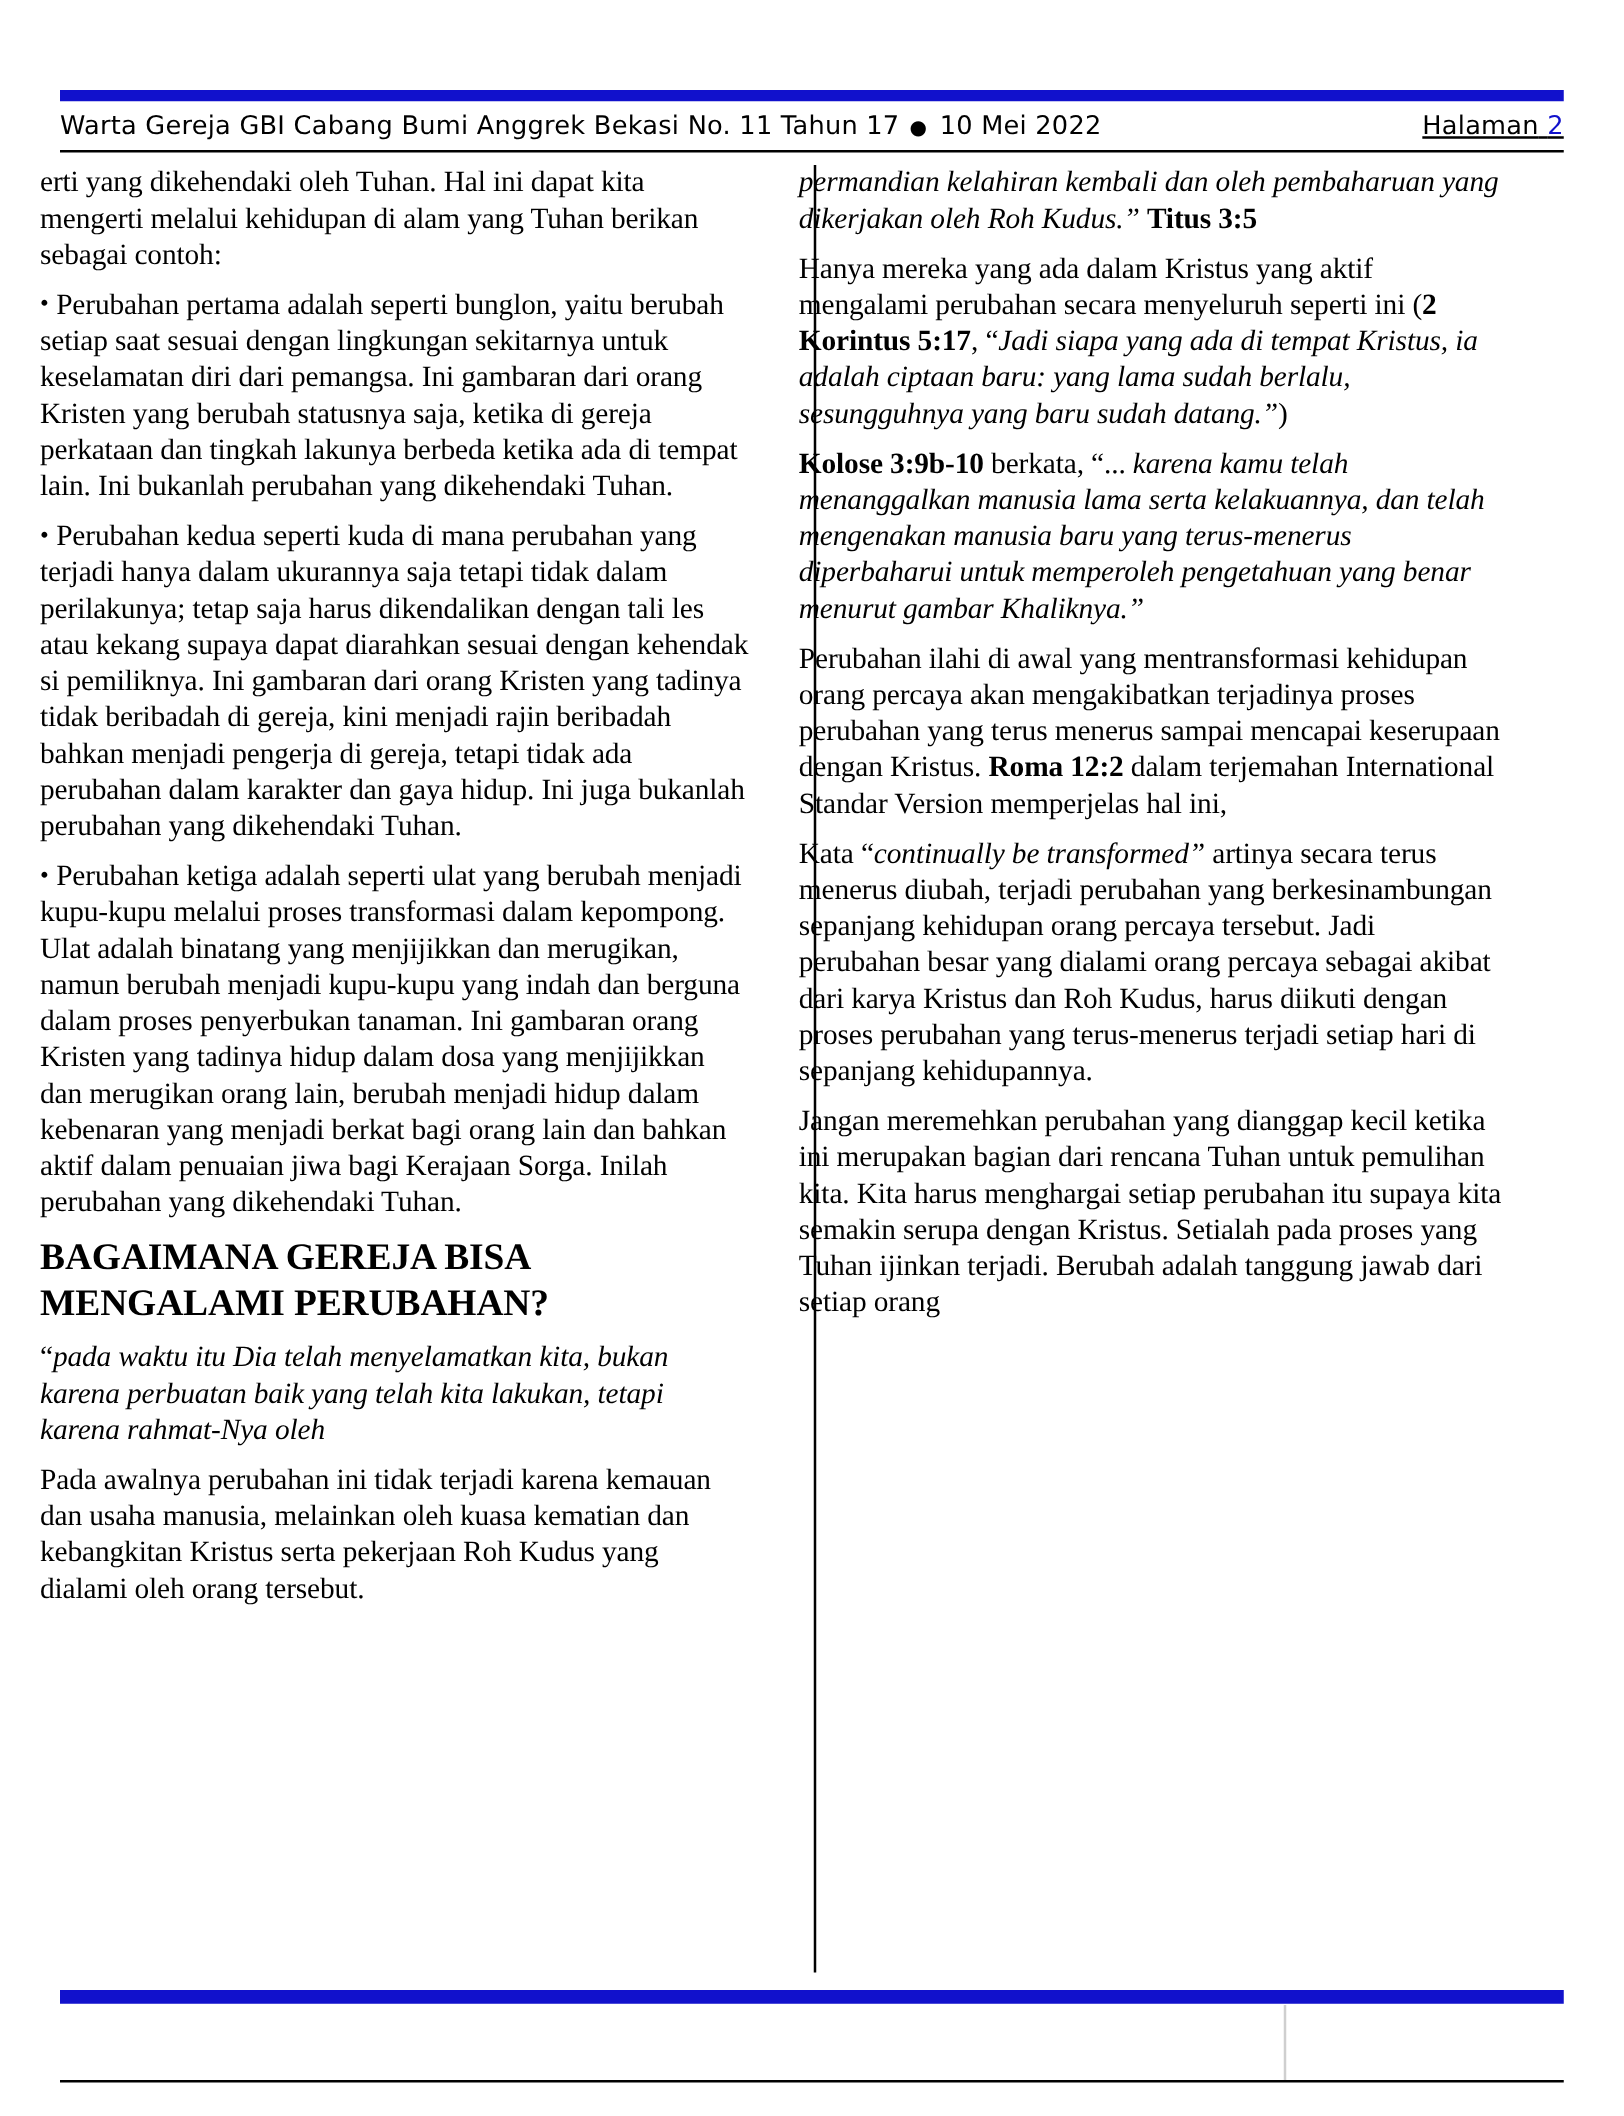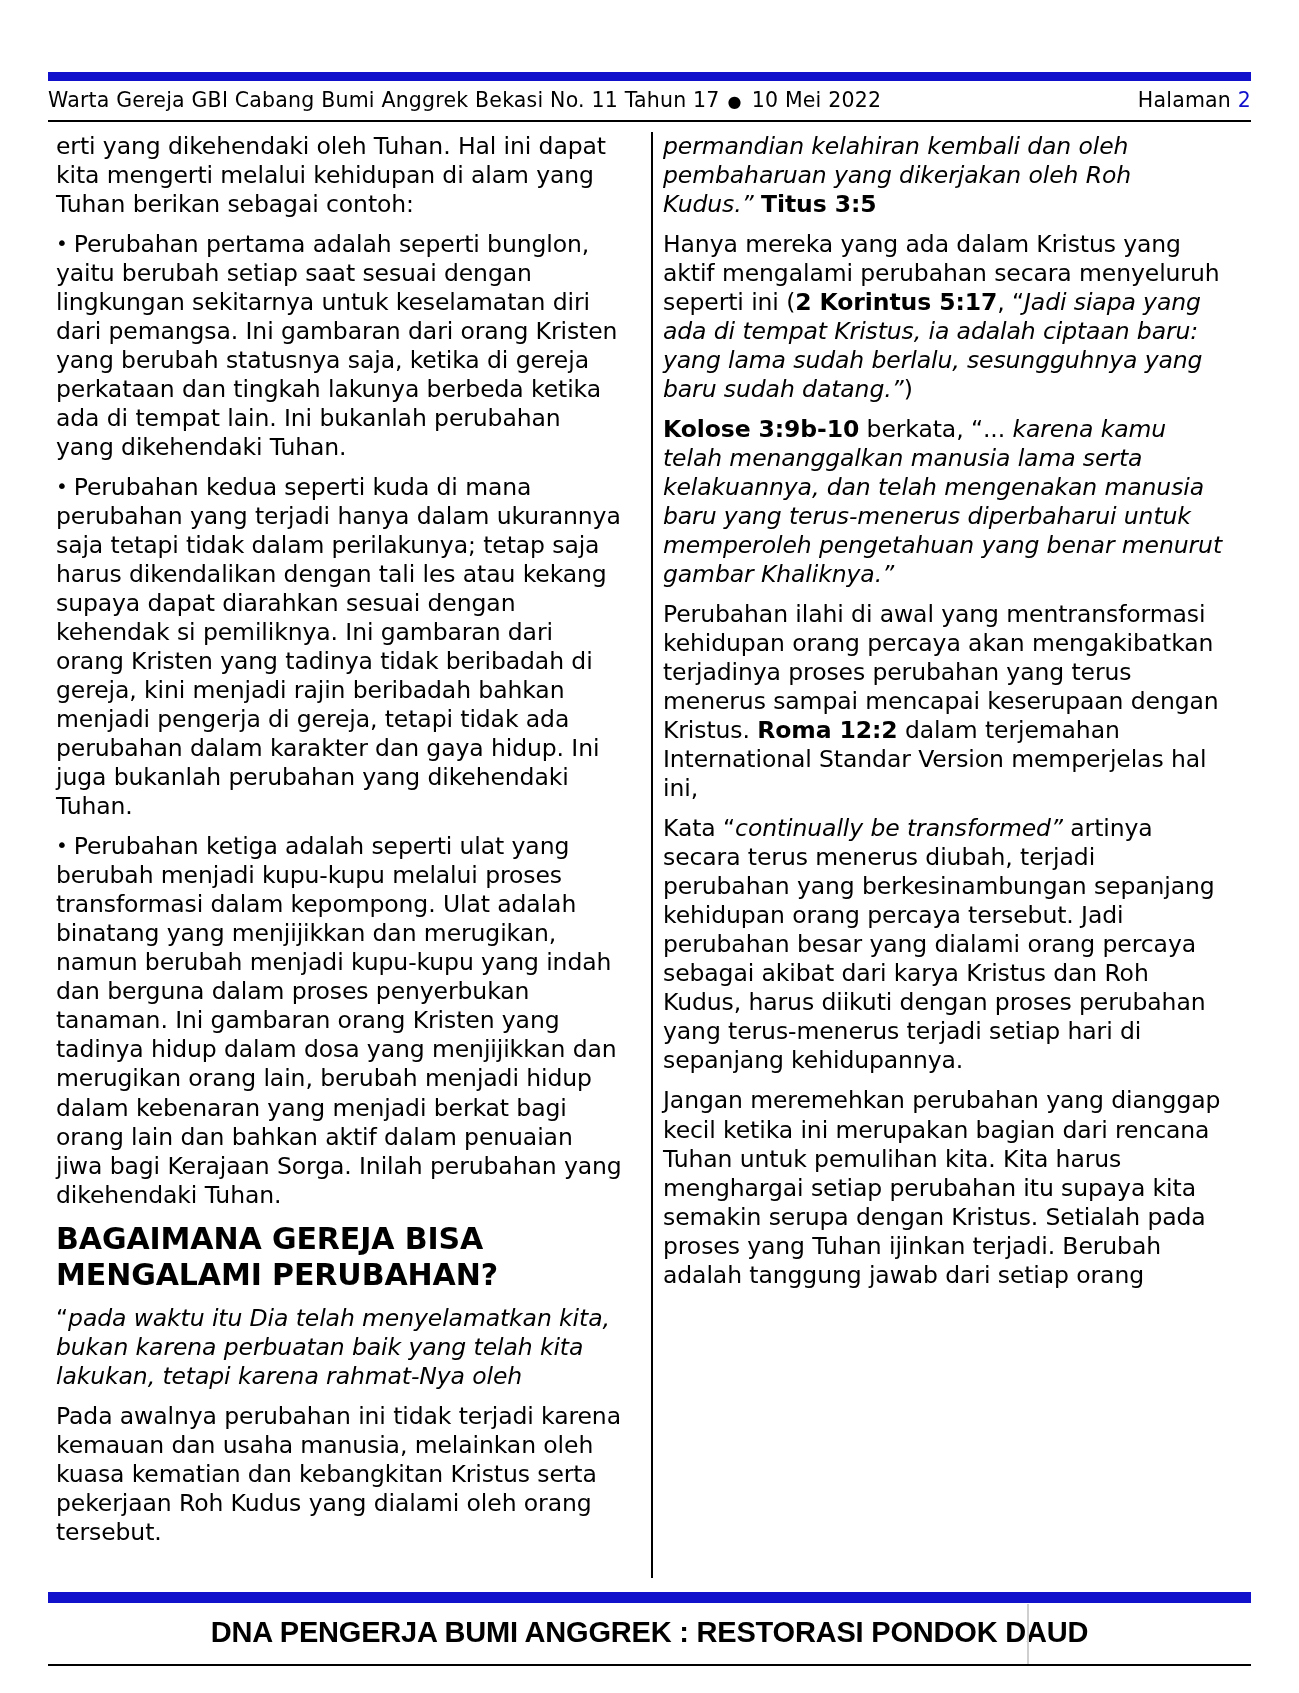--- a/index.html
+++ b/index.html
@@ -46,41 +46,43 @@
     white-space: nowrap;
   }
   .header-bullet {
     display: inline-block;
     margin: 0 10px 0 8px;
     font-size: 16px;
     vertical-align: middle;
   }
   .header-right {
     white-space: nowrap;
+    text-decoration: underline;
   }
   .header-right .pagenum {
     color: #1111cc;
     font-weight: normal;
   }
   .header-line {
     position: absolute;
     left: 48px;
     top: 120px;
     width: 1203px;
     height: 2px;
     background: #000000;
   }
   .columns {
     position: absolute;
-    left: 56px;
+    left: 32px;
     top: 132px;
     width: 1203px;
     height: 1452px;
     display: flex;
     gap: 0;
+    font-family: Liberation Serif, serif;
   }
   .col {
     width: 585px;
     box-sizing: border-box;
   }
   .col.left { padding-right: 18px; }
   .col.right { padding-left: 22px; }
   .divider {
     position: absolute;
     left: 651px;
@@ -204,17 +206,16 @@
       <p class="para" id="rp3"><span class="bold">Kolose 3:9b-10</span><span> berkata,  “... </span><span class="ital">karena kamu telah menanggalkan manusia lama serta kelakuannya, dan telah mengenakan manusia baru yang terus-menerus diperbaharui untuk memperoleh pengetahuan yang benar menurut gambar Khaliknya.”</span></p>
       <p class="para" id="rp4"><span>Perubahan ilahi di awal yang mentransformasi kehidupan orang percaya akan mengakibatkan terjadinya proses perubahan yang terus menerus sampai mencapai keserupaan dengan Kristus. </span><span class="bold">Roma 12:2</span><span> dalam terjemahan International Standar Version memperjelas hal ini,</span></p>
       <p class="para" id="rp6"><span>Kata “</span><span class="ital">continually be transformed”</span><span> artinya secara terus menerus diubah, terjadi perubahan yang berkesinambungan sepanjang kehidupan orang percaya tersebut. Jadi perubahan besar yang dialami orang percaya sebagai akibat dari karya Kristus dan Roh Kudus, harus diikuti dengan proses perubahan yang terus-menerus terjadi setiap hari di sepanjang kehidupannya.</span></p>
       <p class="para" id="rp7"><span>Jangan meremehkan perubahan yang dianggap kecil ketika ini merupakan bagian dari rencana Tuhan untuk pemulihan kita. Kita harus menghargai setiap perubahan itu supaya kita semakin serupa dengan Kristus. Setialah pada proses yang Tuhan ijinkan terjadi. Berubah adalah tanggung jawab dari setiap orang</span></p>
 
     </div>
 
   </div>
 
   <div class="bottom-rule"></div>
-  <div class="footer">DNA PENGERJA BUMI ANGGREK : RESTORASI PONDOK DAUD</div>
   <div class="footer-tick"></div>
   <div class="footer-line"></div>
 
 </div>
 
 </body></html>

